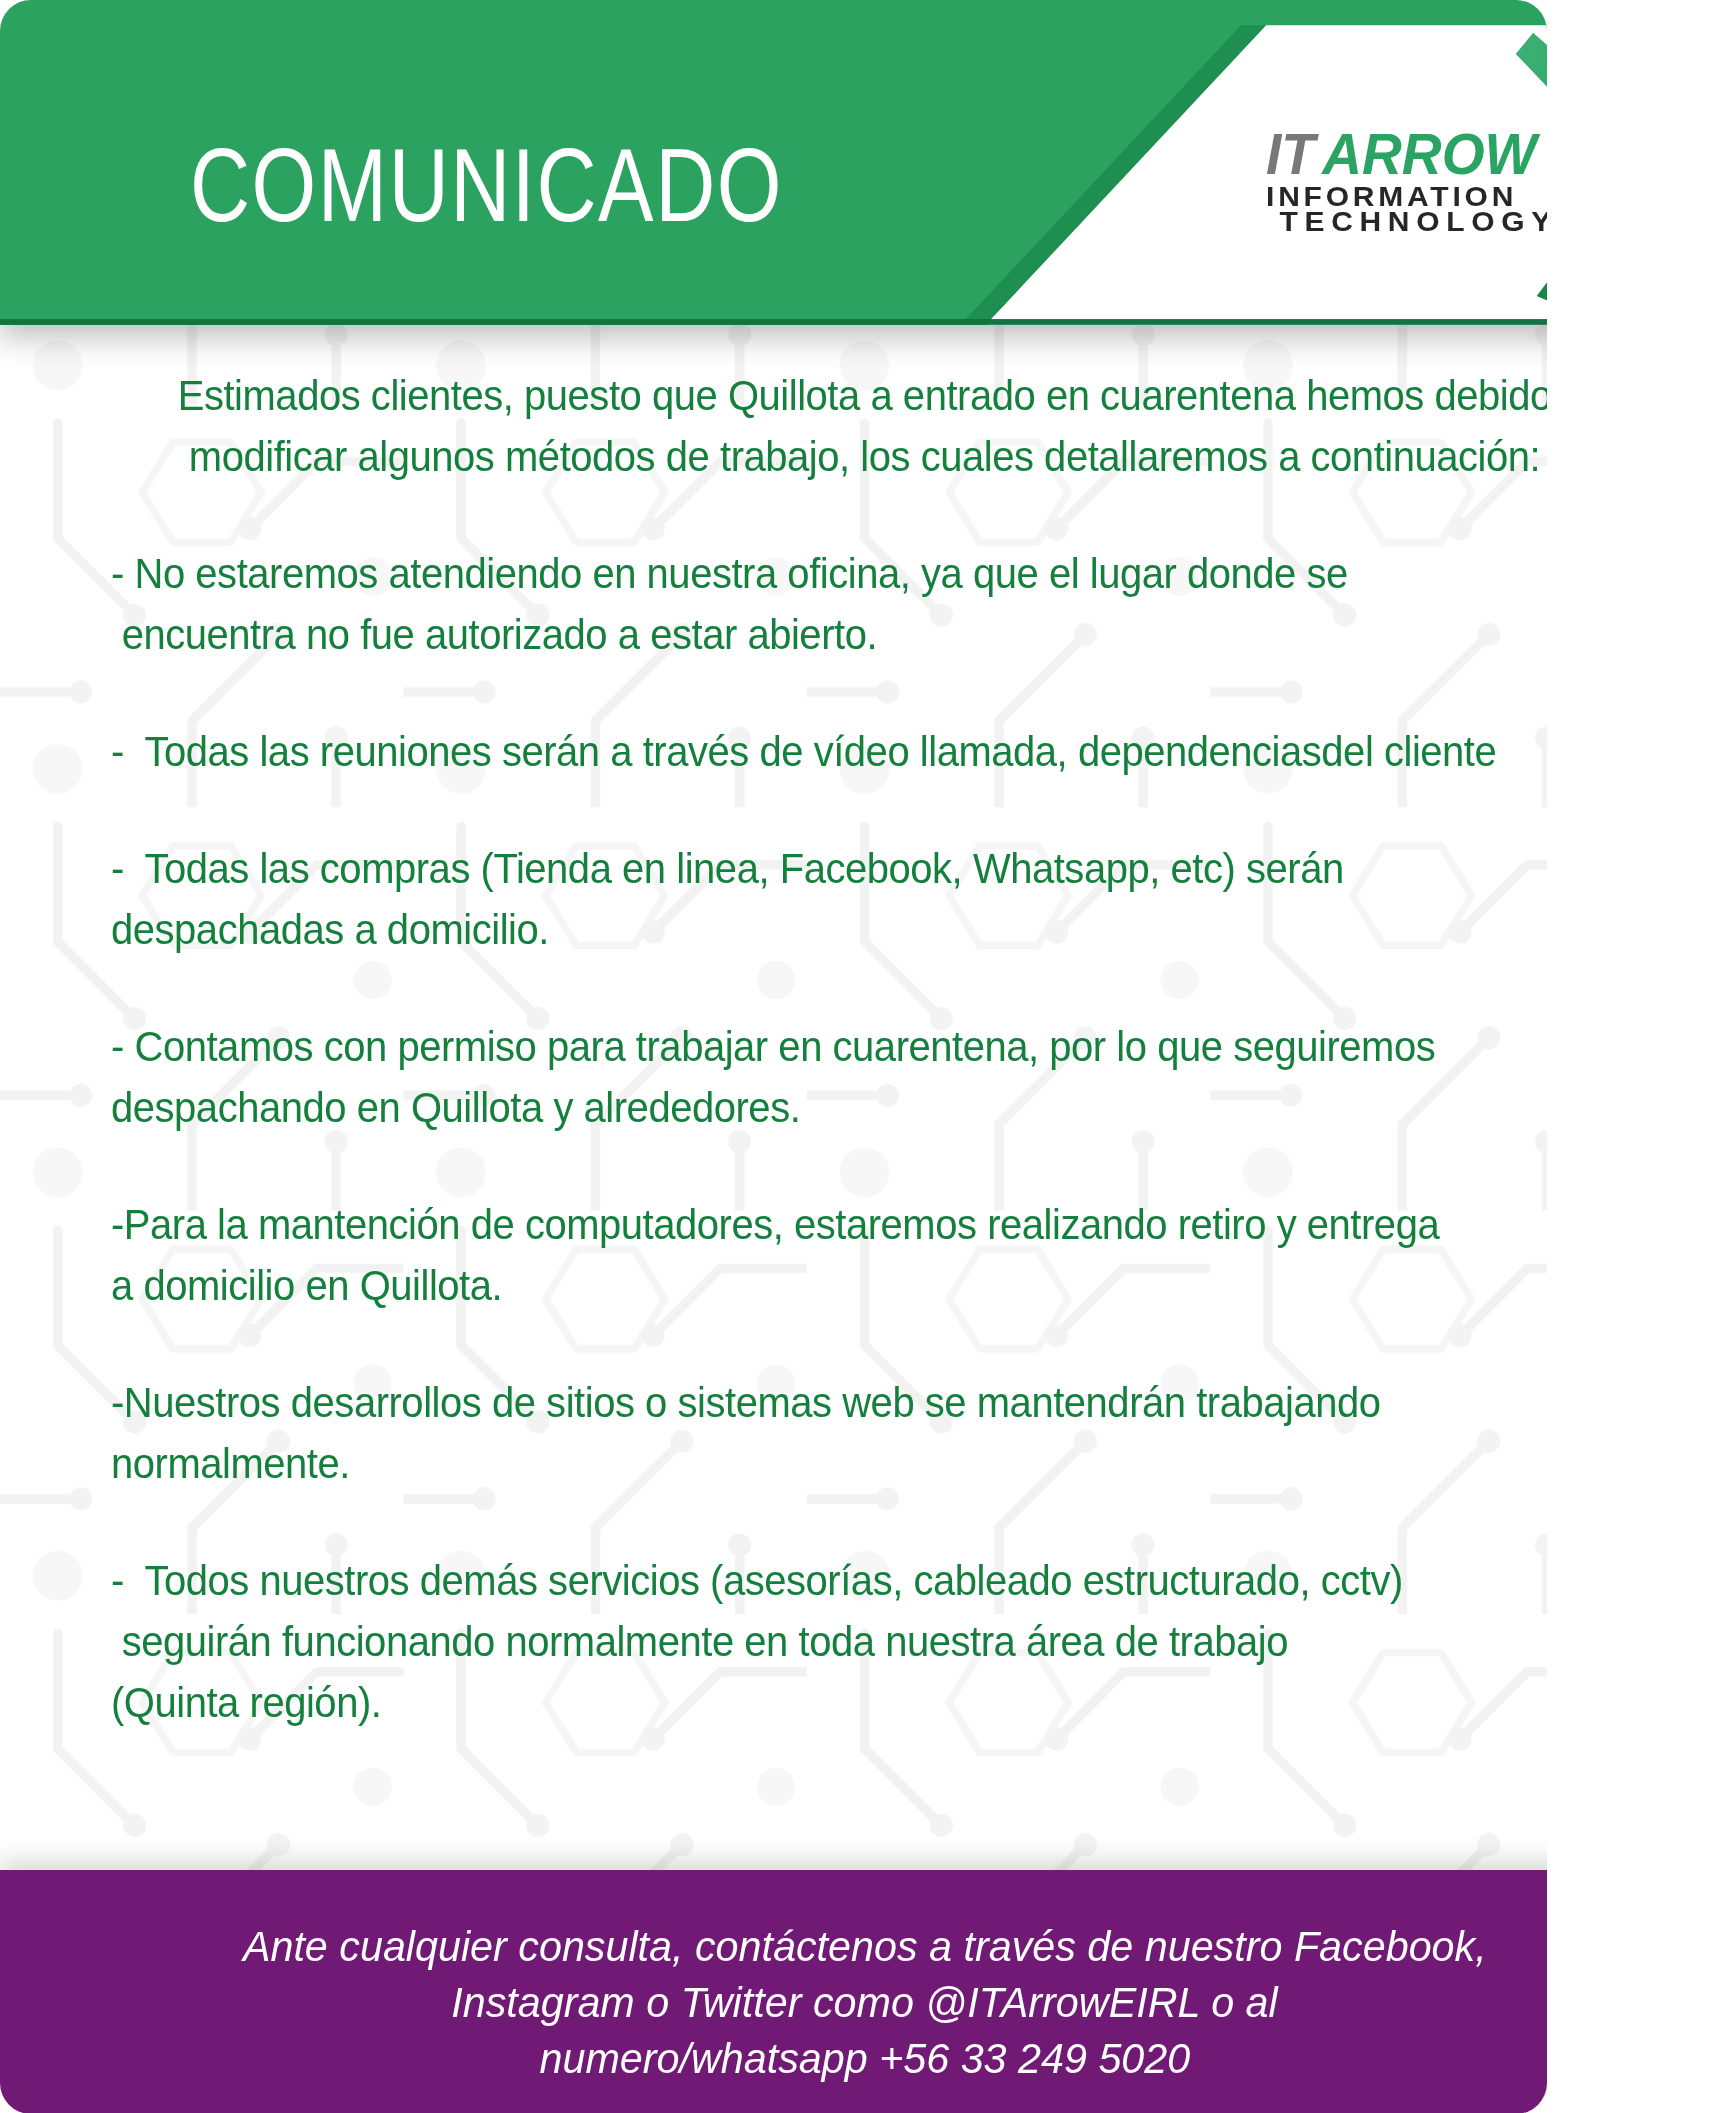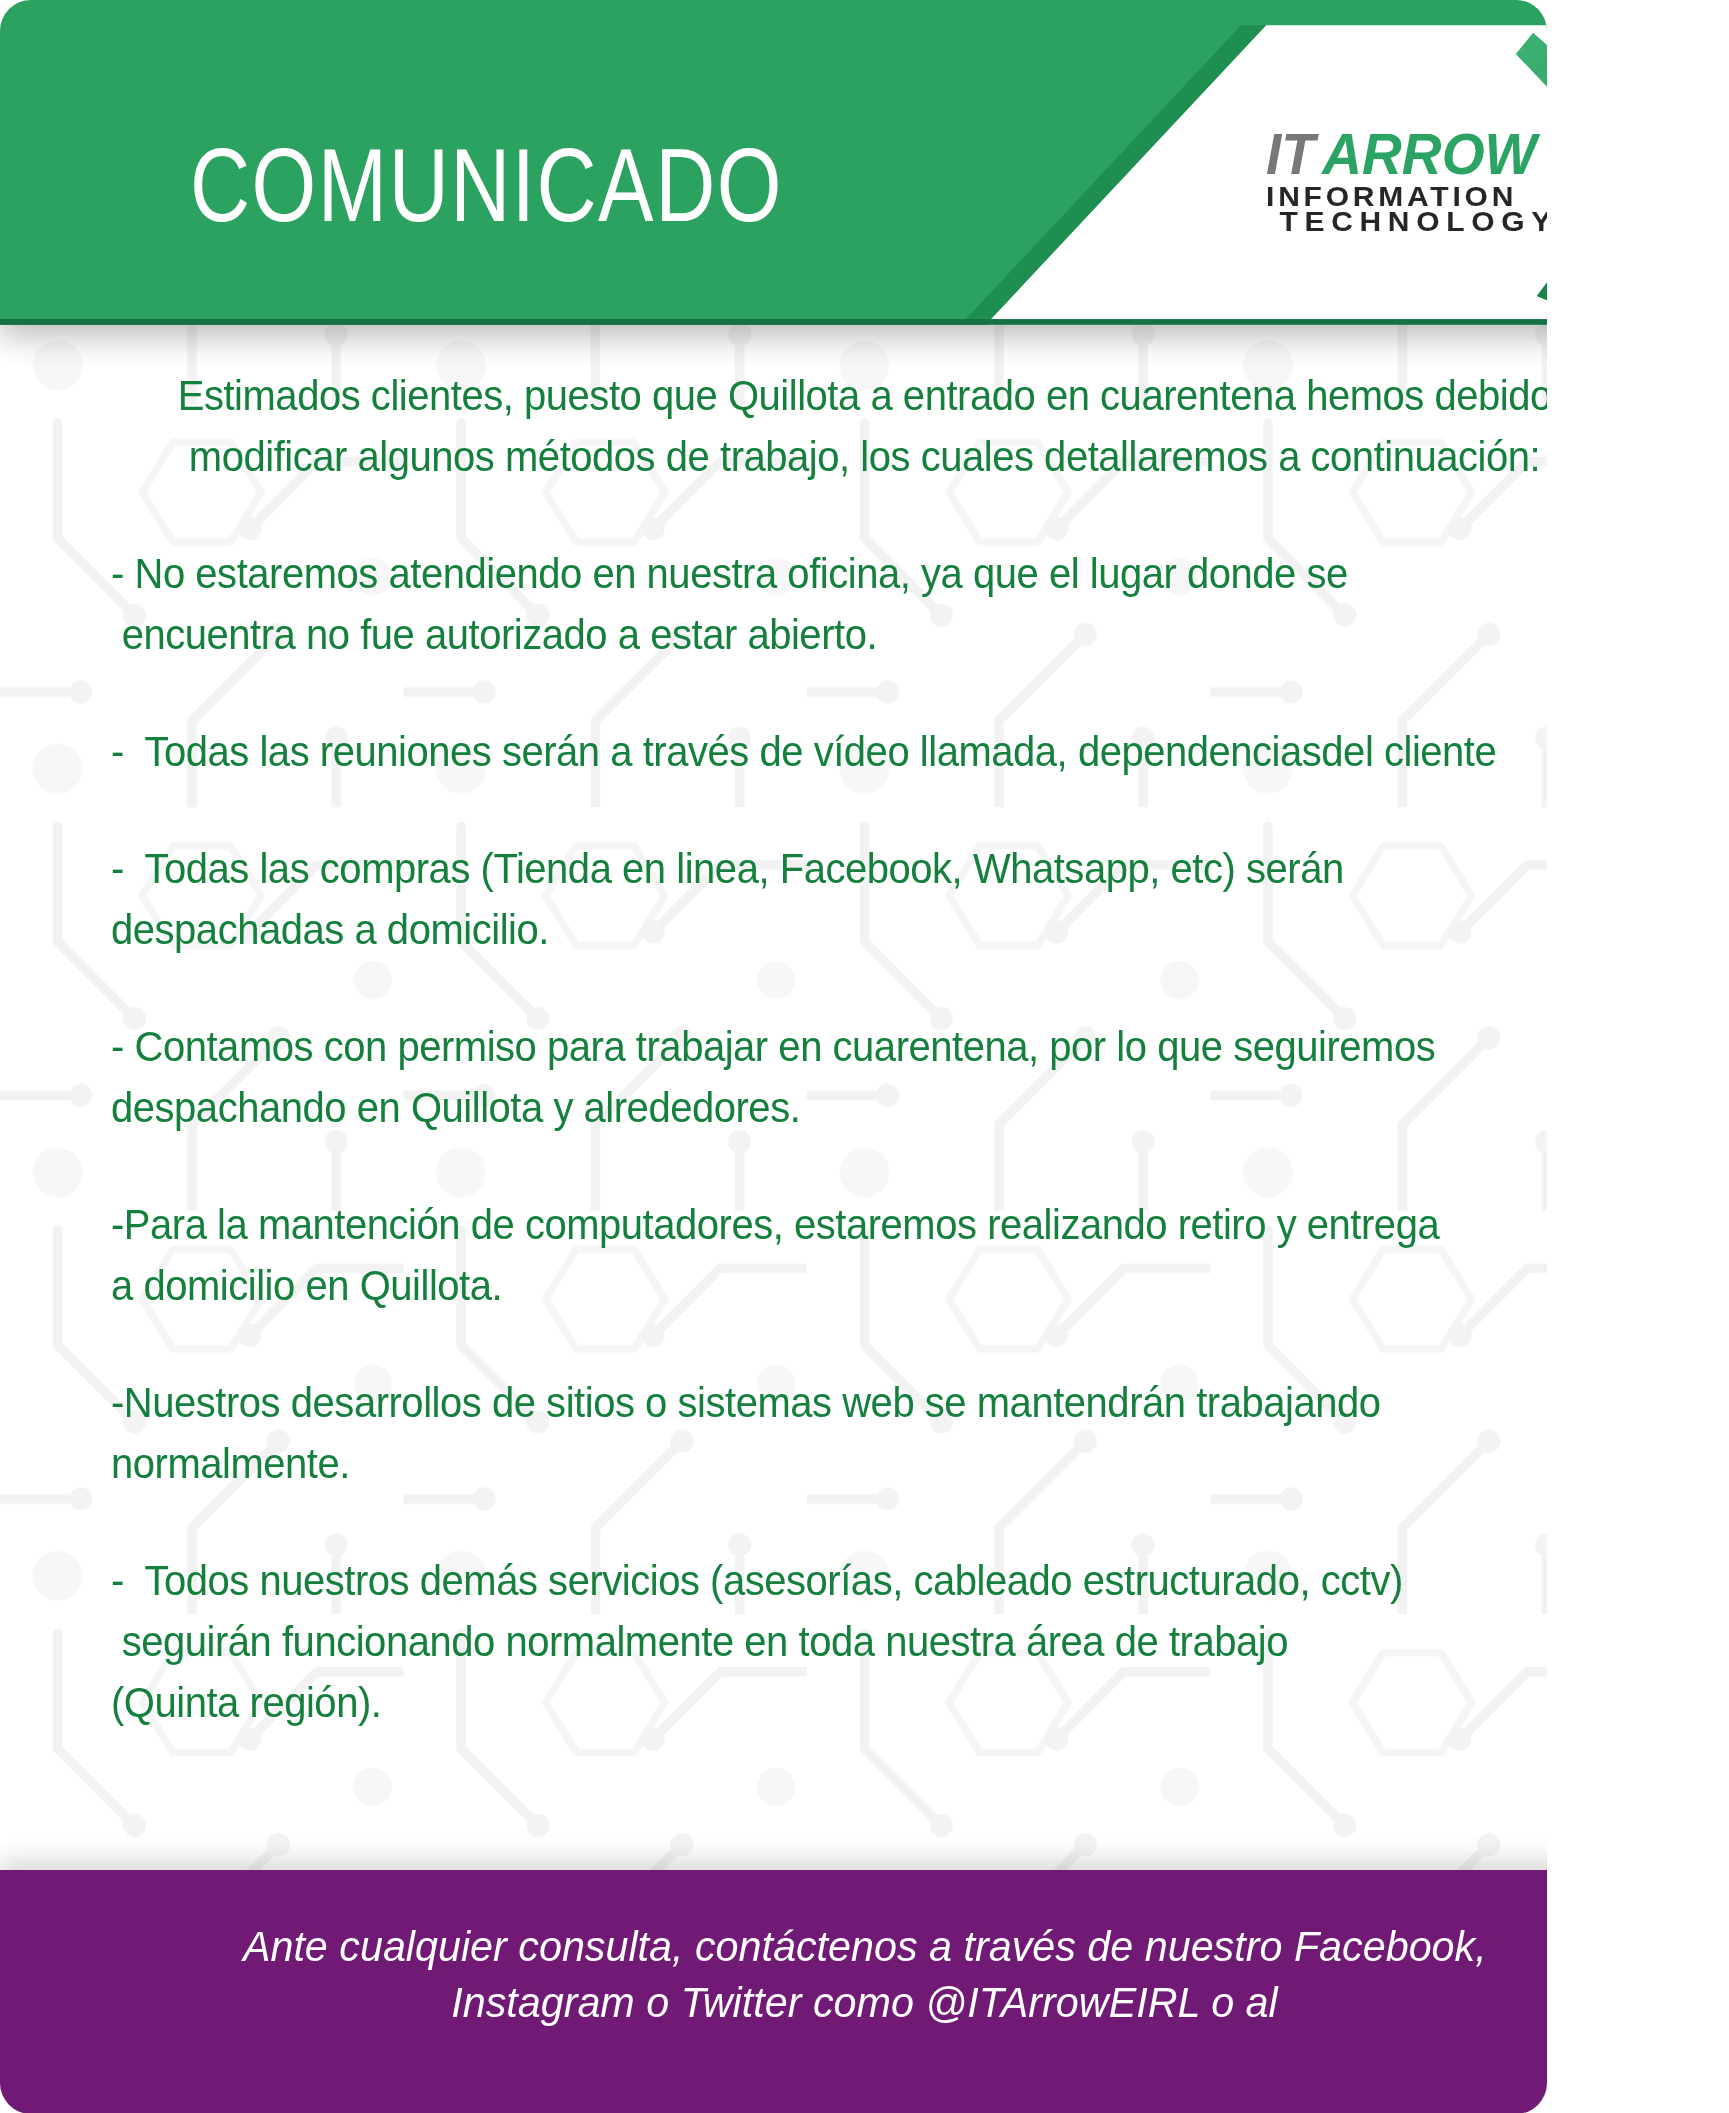--- a/index.html
+++ b/index.html
@@ -159,16 +159,17 @@
     <div class="bullet">
       <div class="line"><span class="cond">-  Todos nuestros demás servicios (asesorías, cableado estructurado, cctv)</span></div>
       <div class="line"><span class="cond"> seguirán funcionando normalmente en toda nuestra área de trabajo</span></div>
       <div class="line"><span class="cond">(Quinta región).</span></div>
     </div>
   </main>
 
   <footer class="footer">
     <div class="fline"><span class="cond">Ante cualquier consulta, contáctenos a través de nuestro Facebook,</span></div>
     <div class="fline"><span class="cond">Instagram o Twitter como @ITArrowEIRL o al</span></div>
+    <div class="fline"><span class="cond">numero/whatsapp +56 33 249 5020</span></div>
   </footer>
 
 </div>
 
 
 </body></html>

